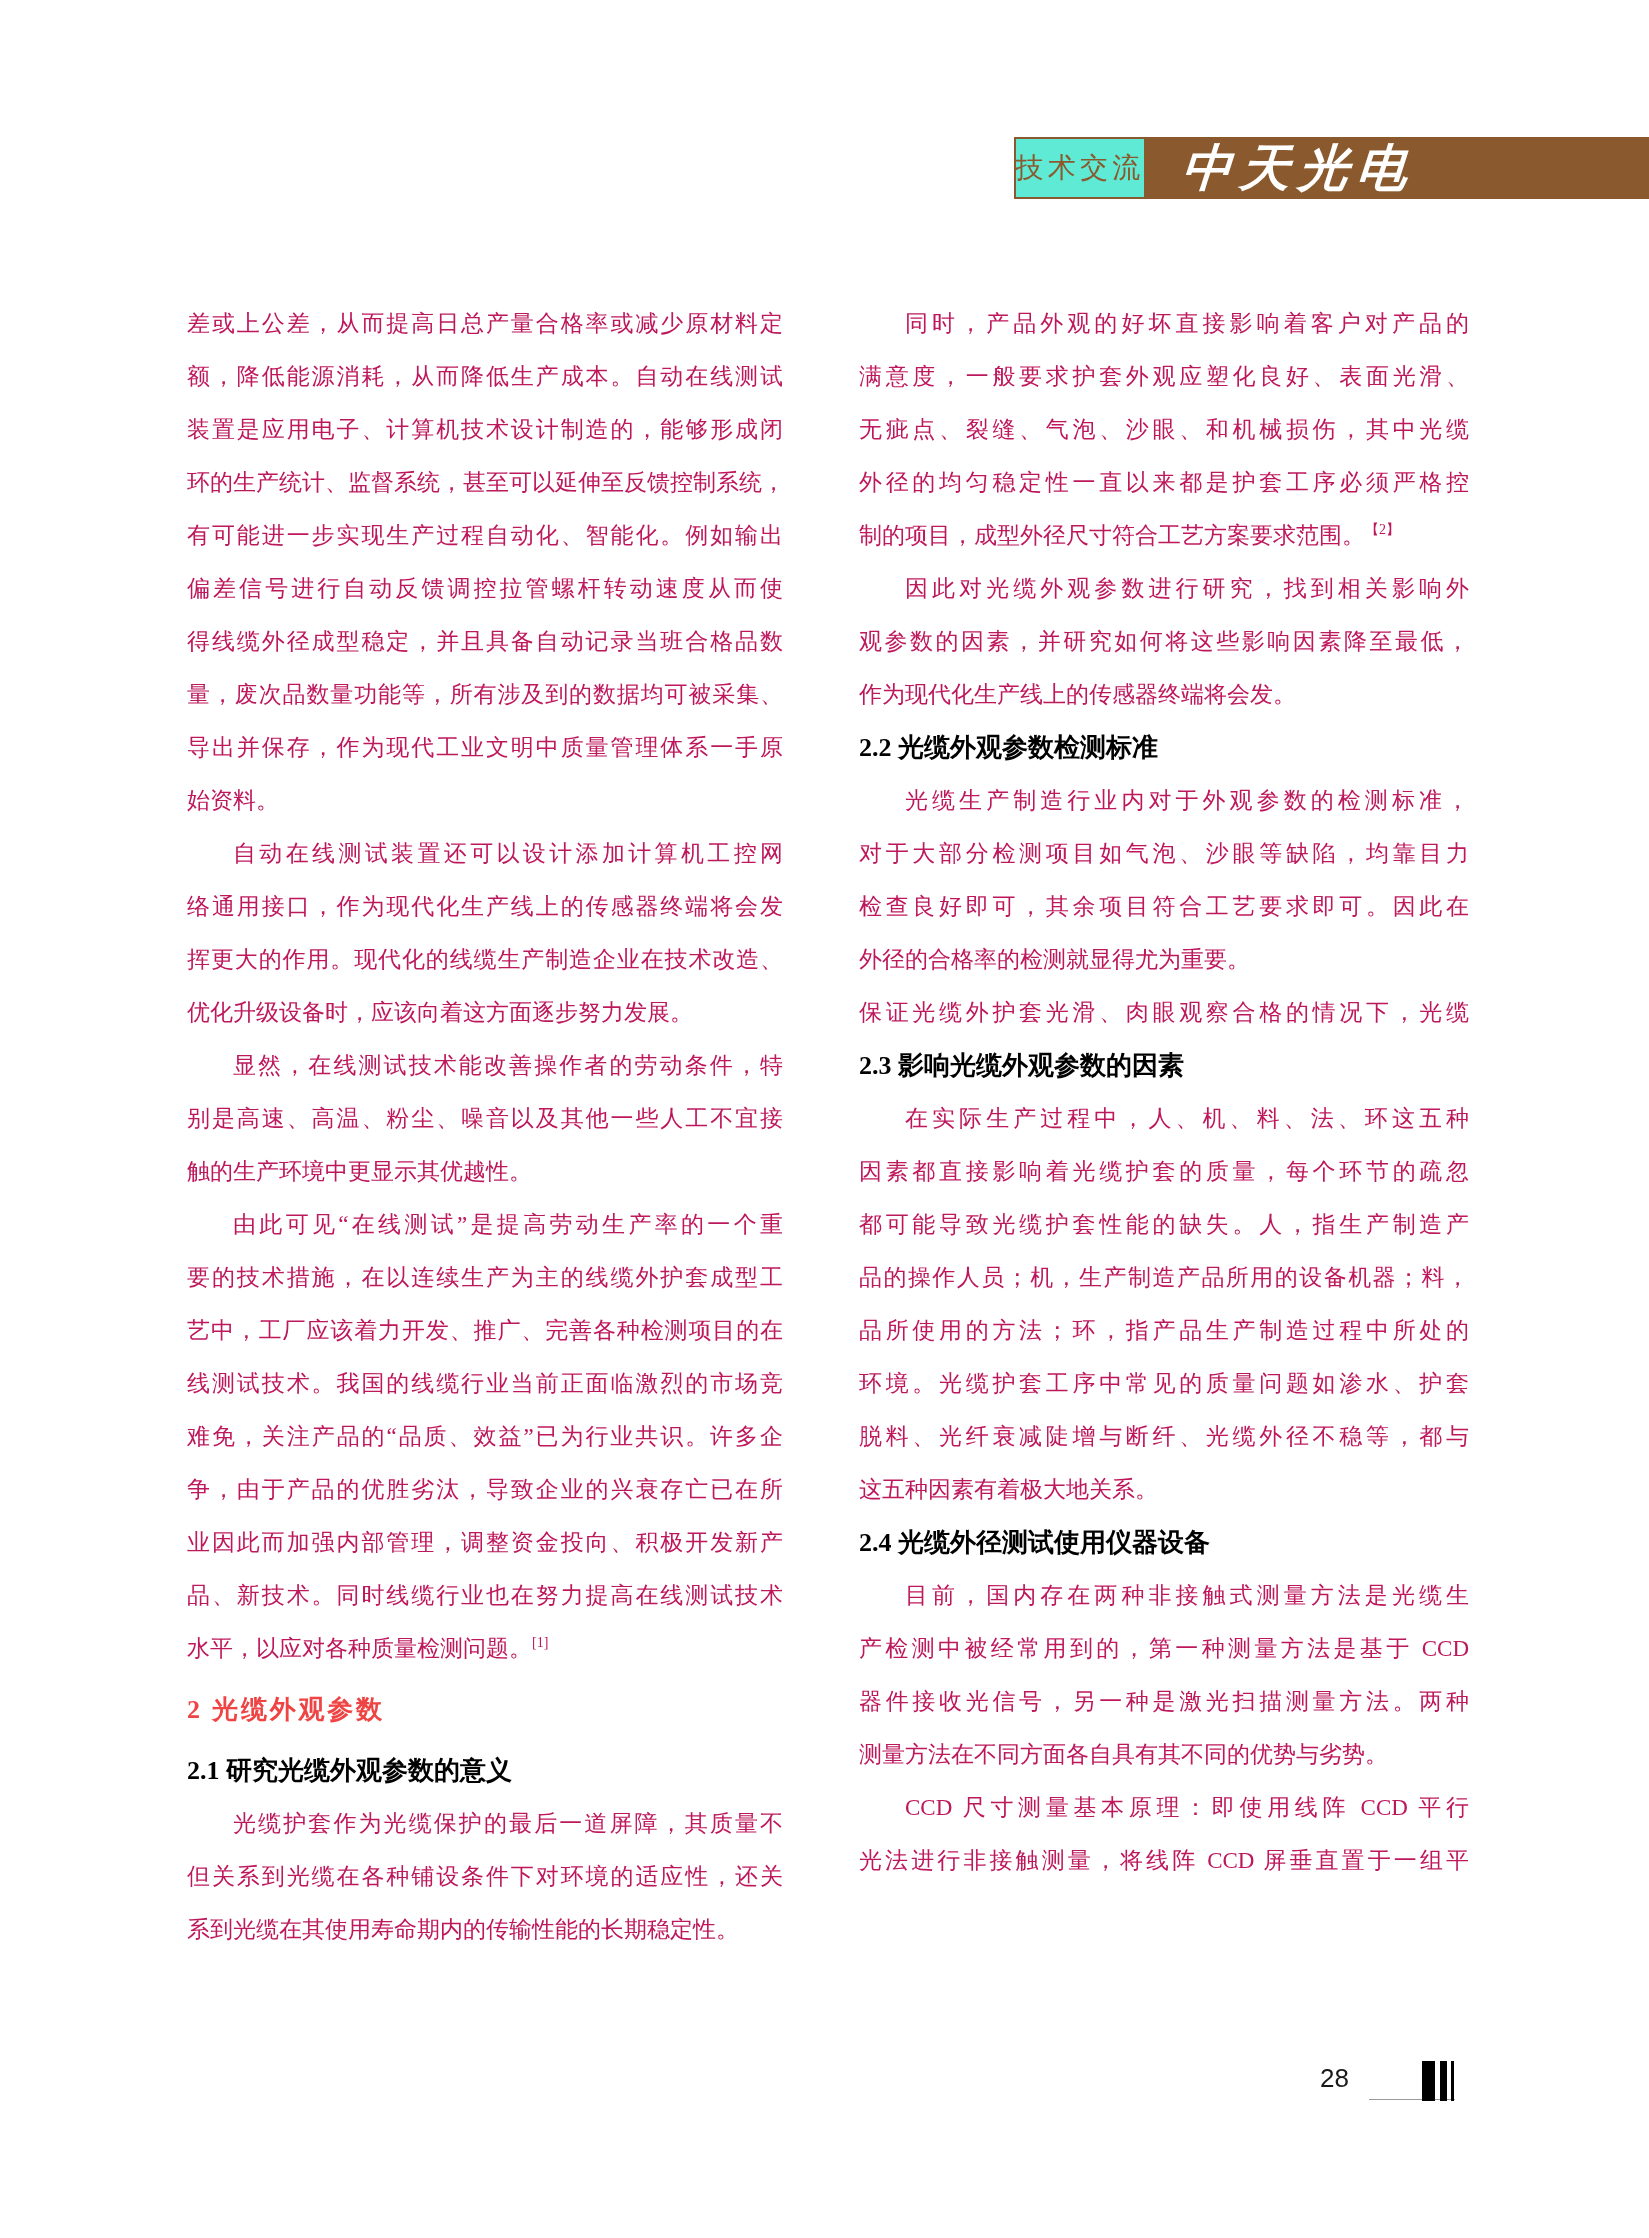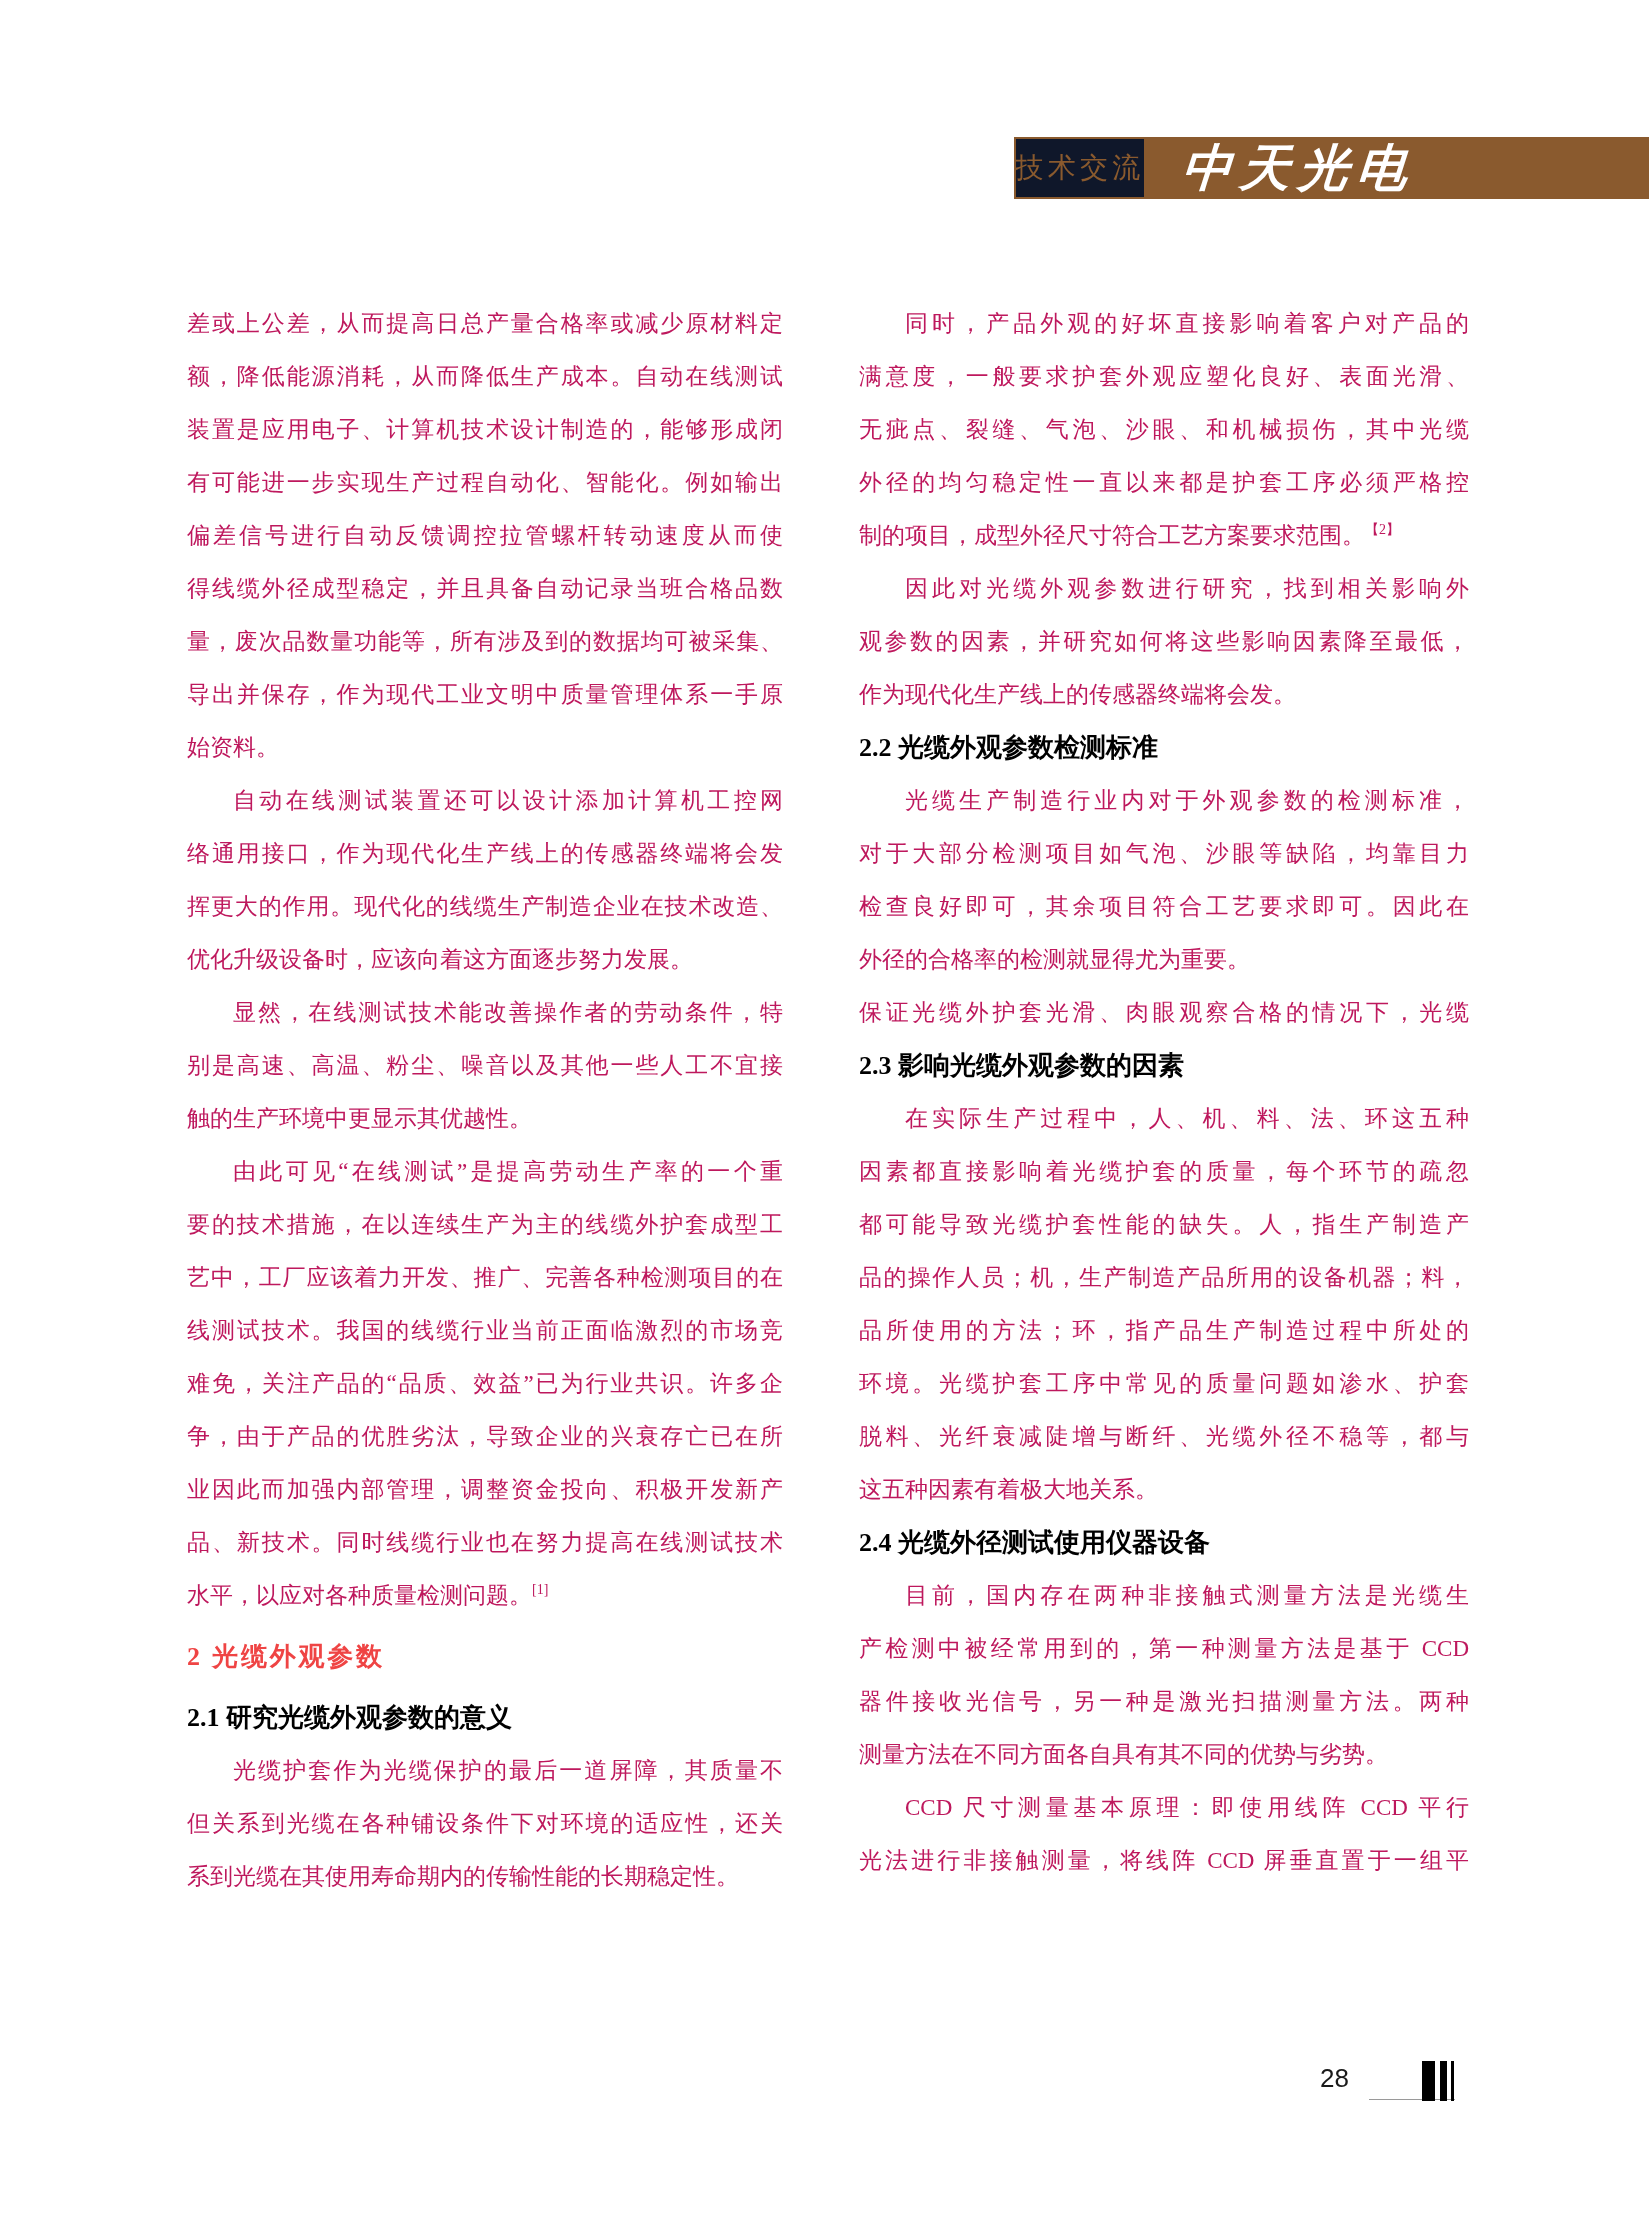--- a/index.html
+++ b/index.html
@@ -26,21 +26,21 @@
     font-style:italic;
     letter-spacing:8.3px;
     font-family:"DejaVu Serif","Liberation Serif",serif;
     transform:skewX(-4deg);
     white-space:nowrap;
     line-height:62px;
   }
   .section-label-box{
     position:absolute;left:1014px;top:137px;width:132px;height:62px;
     box-sizing:border-box;
-    background:#0f172a;
+    background:#5eead4;
     border:2.1px solid #8a5a2e;
     display:flex;align-items:center;justify-content:center;
   }
   .section-label{
     color:#8a5a2e;
     font-size:28px;
     letter-spacing:4.2px;
     white-space:nowrap;
     font-family:"Liberation Sans","DejaVu Sans",sans-serif;
   }
@@ -108,20 +108,21 @@
     <div class="brand-logo">中天光电</div>
   </div>
   <div class="section-label-box">
     <span class="section-label">技术交流</span>
   </div>
 
   <div class="col col-left">
       <div class="line j">差或上公差，从而提高日总产量合格率或减少原材料定</div>
       <div class="line j">额，降低能源消耗，从而降低生产成本。自动在线测试</div>
       <div class="line j">装置是应用电子、计算机技术设计制造的，能够形成闭</div>
+      <div class="line j">环的生产统计、监督系统，甚至可以延伸至反馈控制系统，</div>
       <div class="line j">有可能进一步实现生产过程自动化、智能化。例如输出</div>
       <div class="line j">偏差信号进行自动反馈调控拉管螺杆转动速度从而使</div>
       <div class="line j">得线缆外径成型稳定，并且具备自动记录当班合格品数</div>
       <div class="line j">量，废次品数量功能等，所有涉及到的数据均可被采集、</div>
       <div class="line j">导出并保存，作为现代工业文明中质量管理体系一手原</div>
       <div class="line">始资料。</div>
       <div class="line j ind">自动在线测试装置还可以设计添加计算机工控网</div>
       <div class="line j">络通用接口，作为现代化生产线上的传感器终端将会发</div>
       <div class="line j">挥更大的作用。现代化的线缆生产制造企业在技术改造、</div>
       <div class="line">优化升级设备时，应该向着这方面逐步努力发展。</div>

